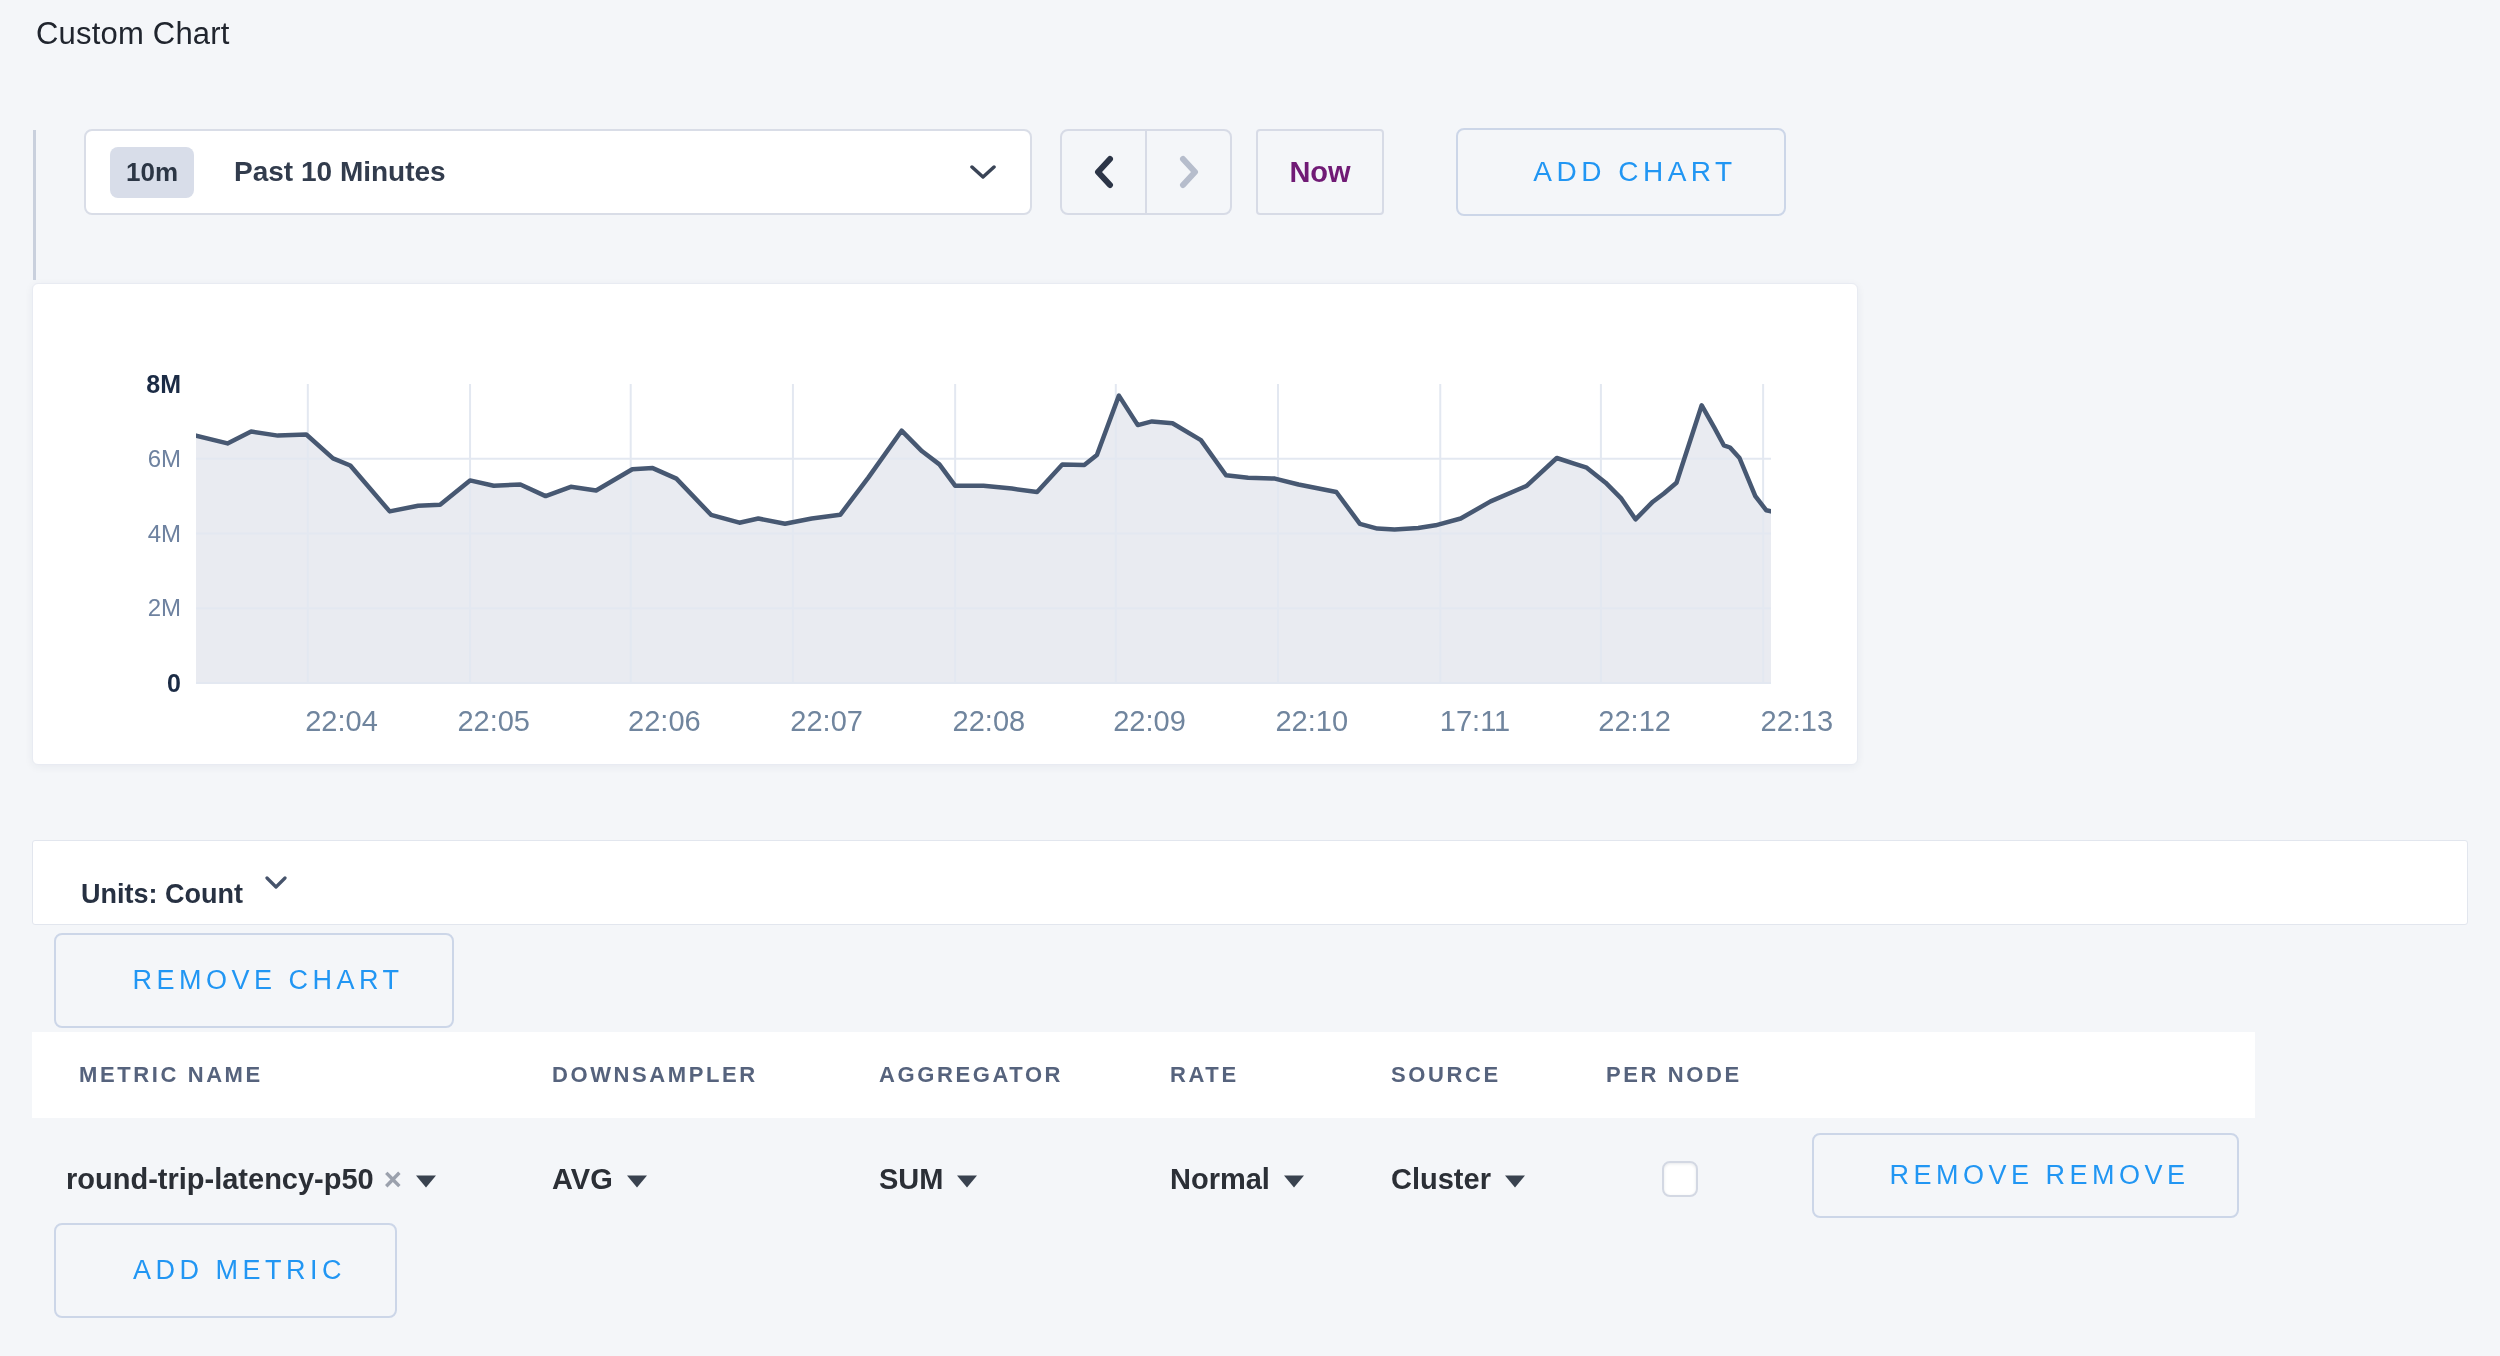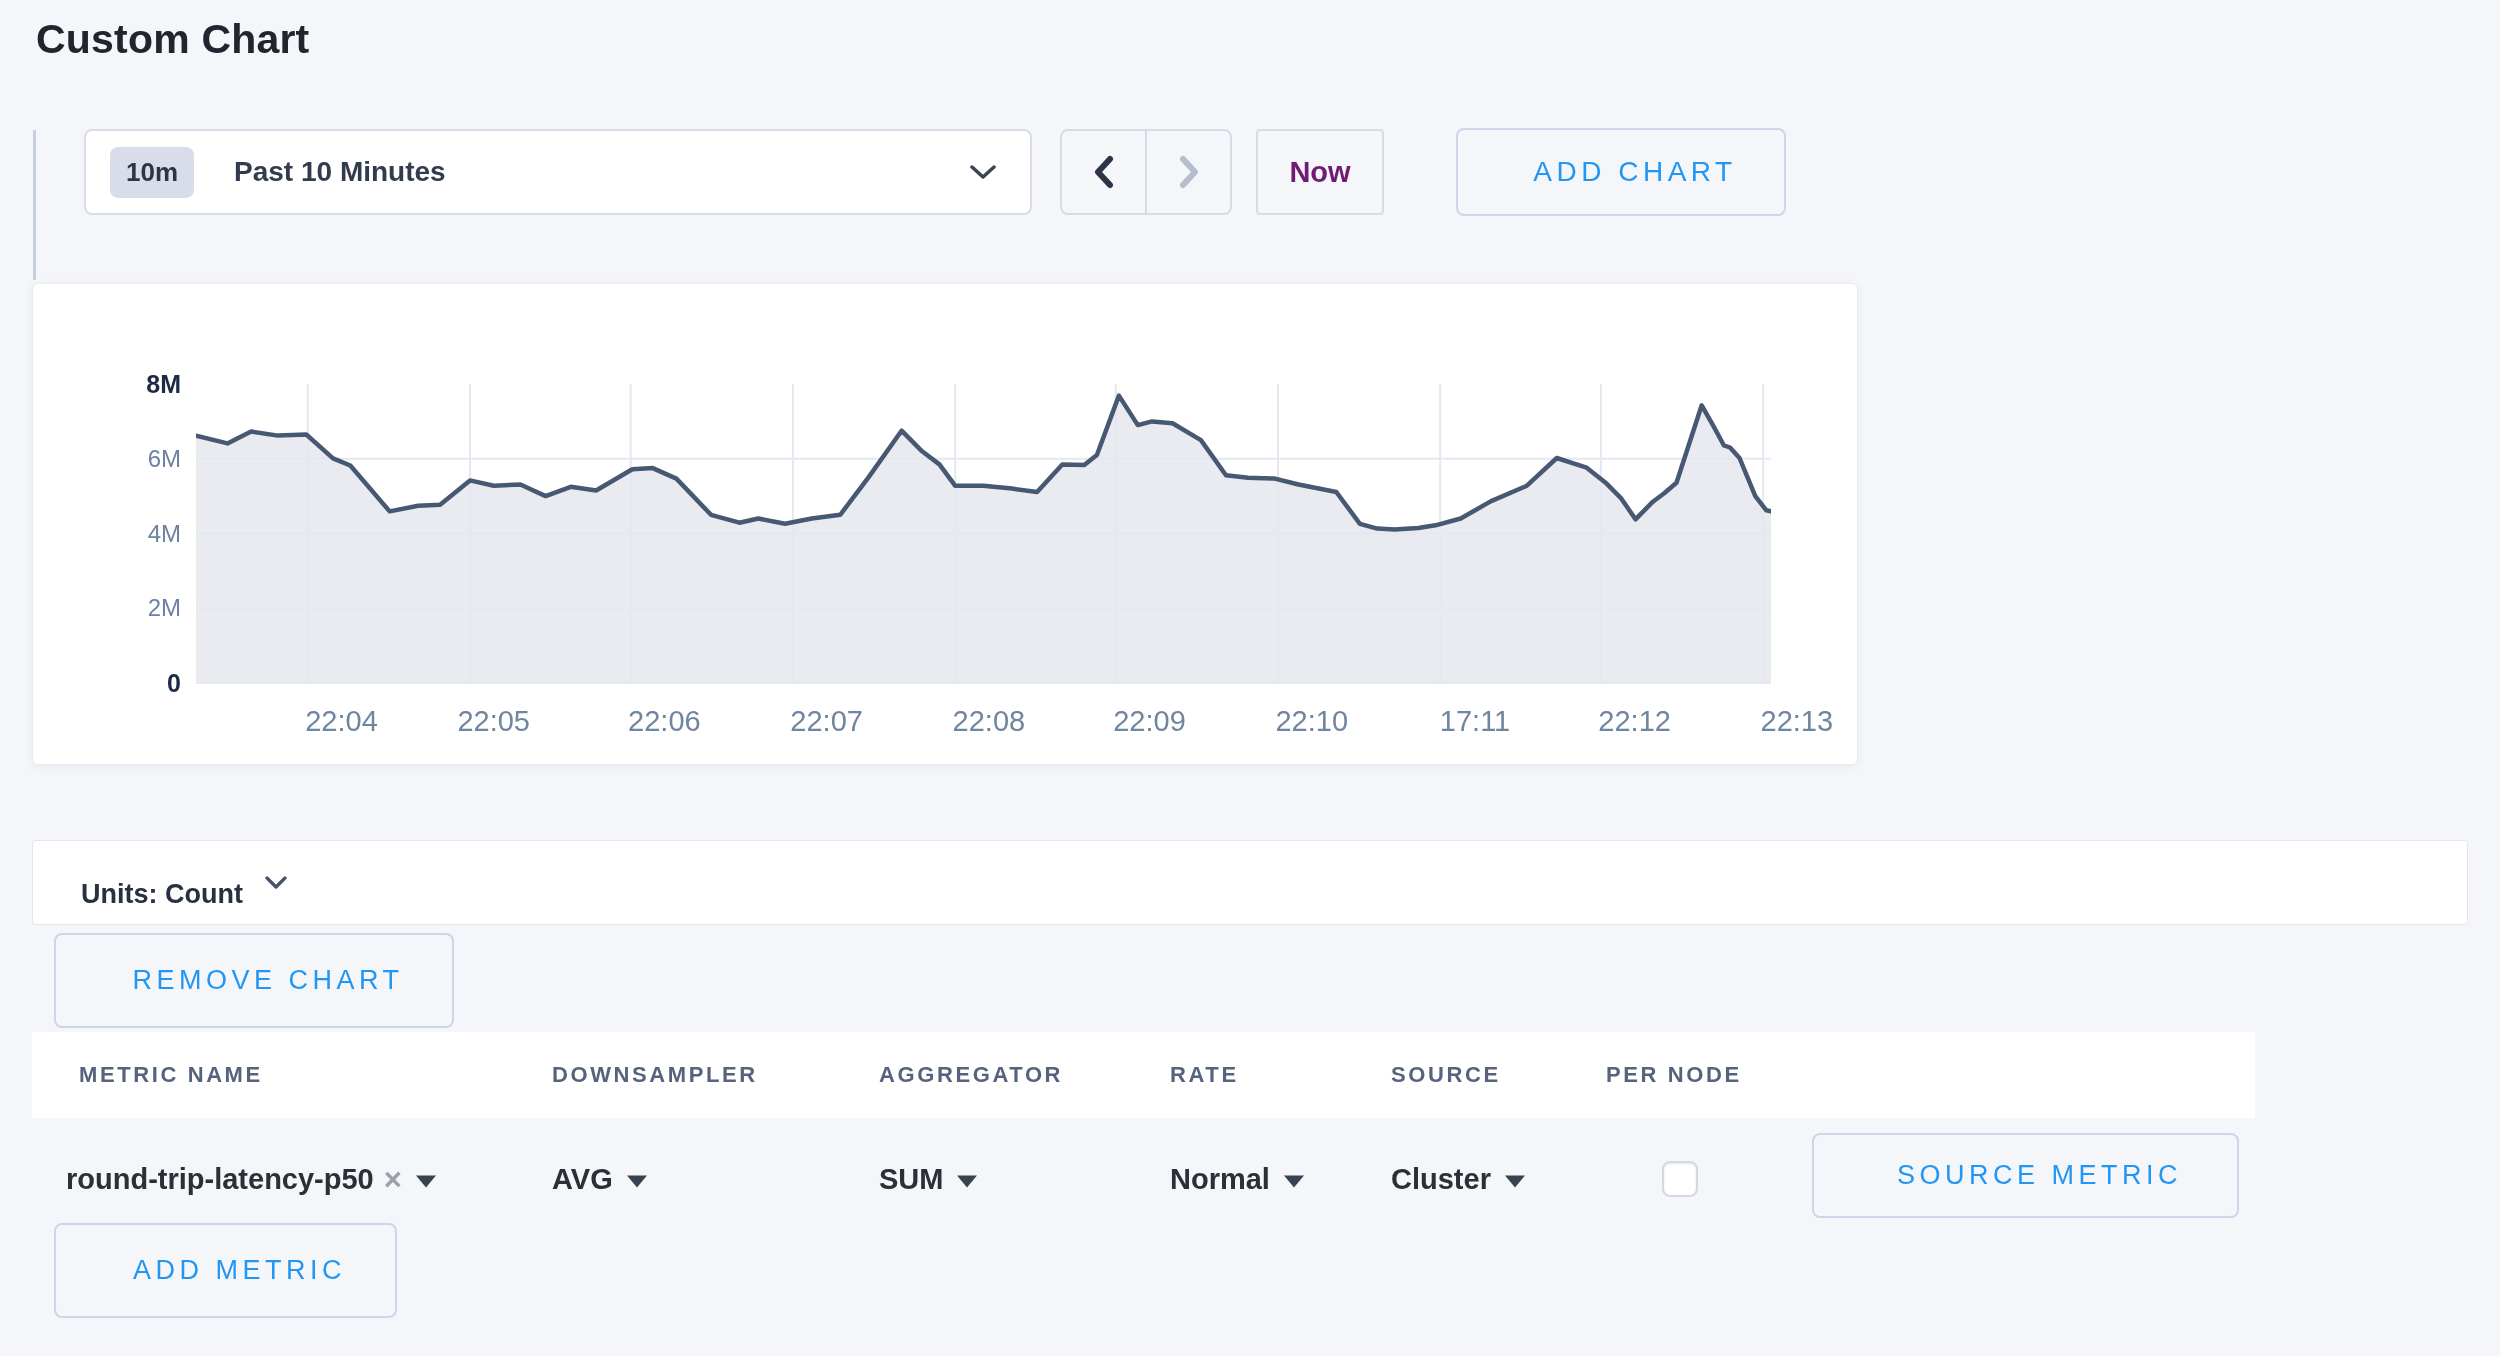--- a/index.html
+++ b/index.html
@@ -7,21 +7,21 @@
   body {
     position:relative;
     background:#f4f6f9;
     font-family:"Liberation Sans", sans-serif;
     color:#242a33;
     overflow:hidden;
   }
   .abs { position:absolute; }
 
   
-  .page-title { left:36px; top:16px; font-size:41px; font-weight:700; letter-spacing:0.2px; color:#20252e; }
+  .page-title { left:36px; top:16px; font-size:31px; font-weight:400; letter-spacing:0.2px; color:#20252e; }
 
   
   .left-divider { left:33px; top:130px; width:3px; height:150px; background:#c9d0dd; }
   .time-select {
     left:84px; top:129px; width:948px; height:86px;
     background:#ffffff; border:2px solid #d9dde7; border-radius:8px;
     display:flex; align-items:center; padding:0 34px 0 24px; cursor:pointer;
   }
   .time-badge {
     background:#d8dde9; color:#2c3645; font-weight:700; font-size:26px;
@@ -215,16 +215,16 @@
   </div>
   <div class="cell-dd" style="left:1170px">
     <span class="dd-label">Normal</span>
     <span class="caret"></span>
   </div>
   <div class="cell-dd" style="left:1391px">
     <span class="dd-label">Cluster</span>
     <span class="caret"></span>
   </div>
   <input type="checkbox" class="pernode-checkbox" style="">
-  <div class="btn-outline-blue remove-metric-btn">SOURCE METRIC</div>
+  <div class="btn-outline-blue remove-metric-btn">REMOVE REMOVE</div>
 </div>
 
 <div class="abs btn-outline-blue add-metric-btn">ADD METRIC</div>
 
 </body></html>

